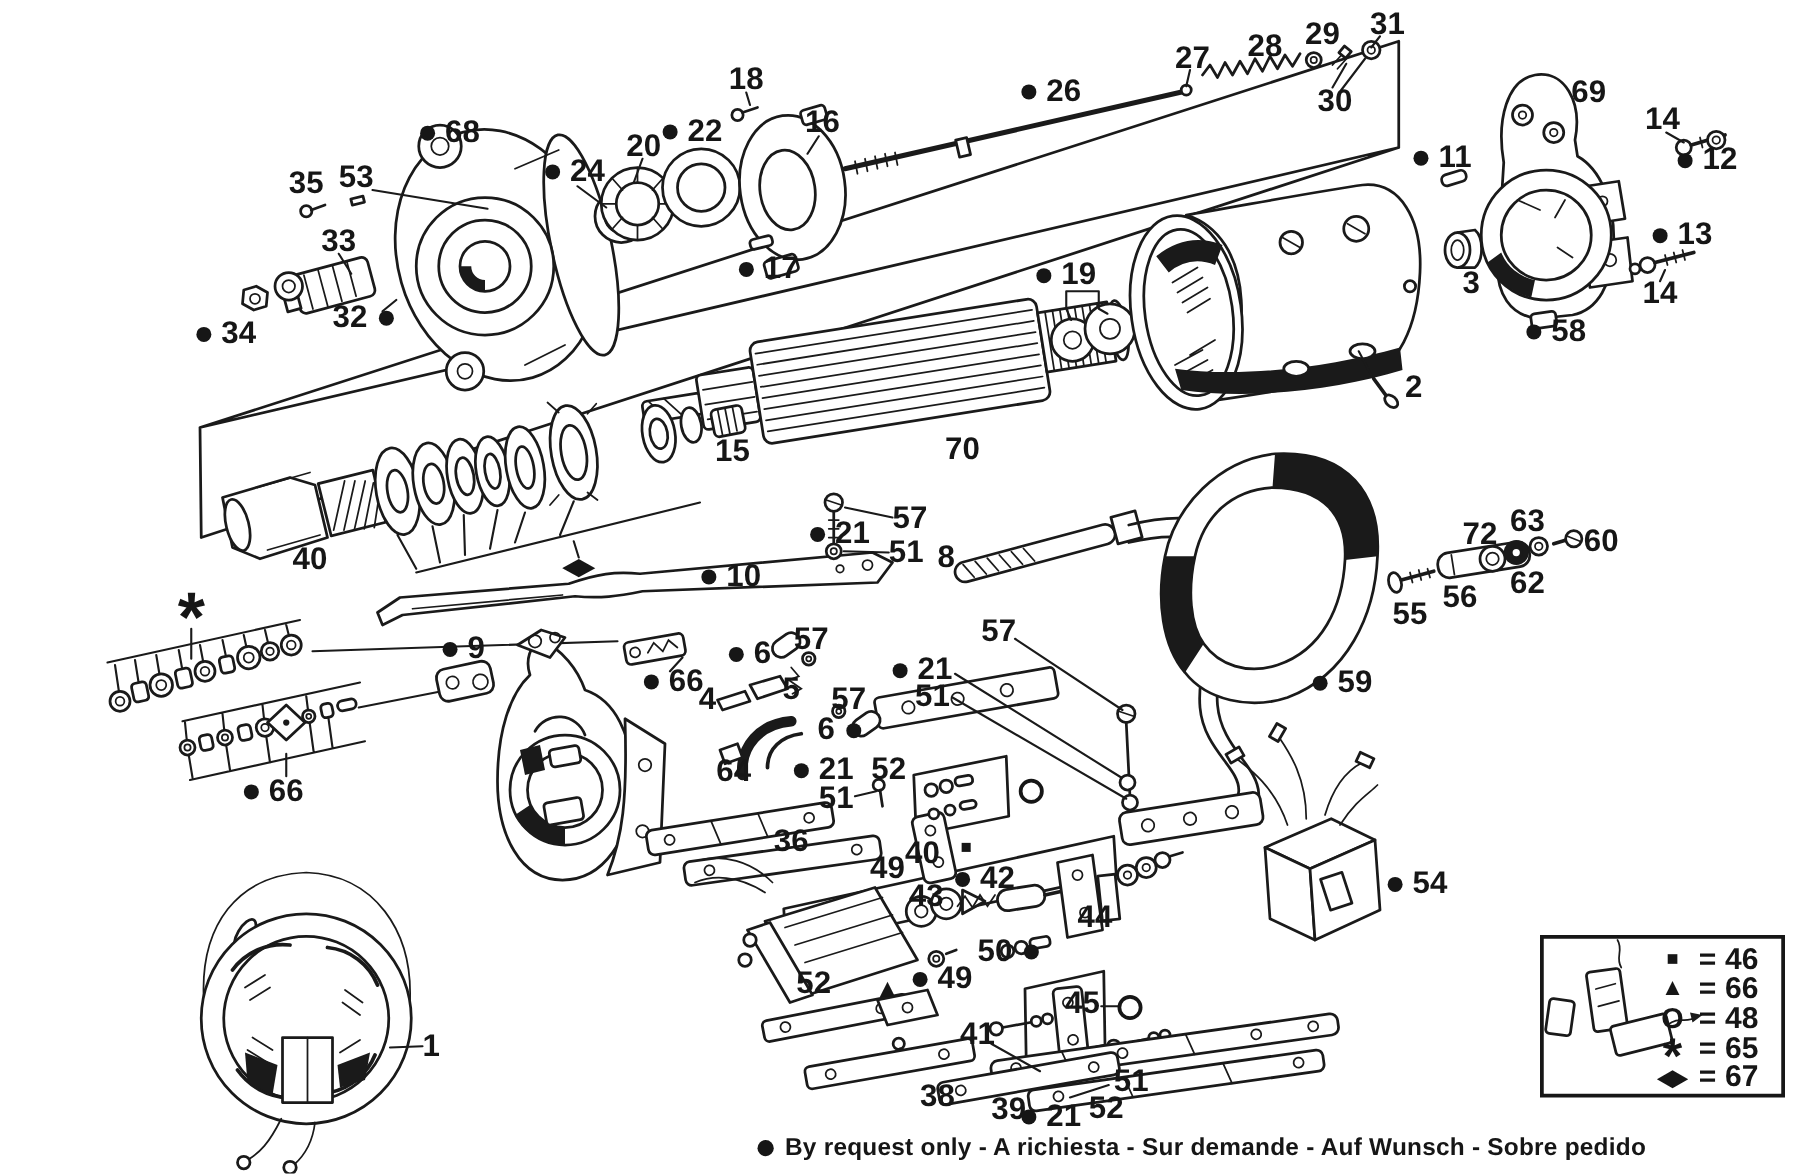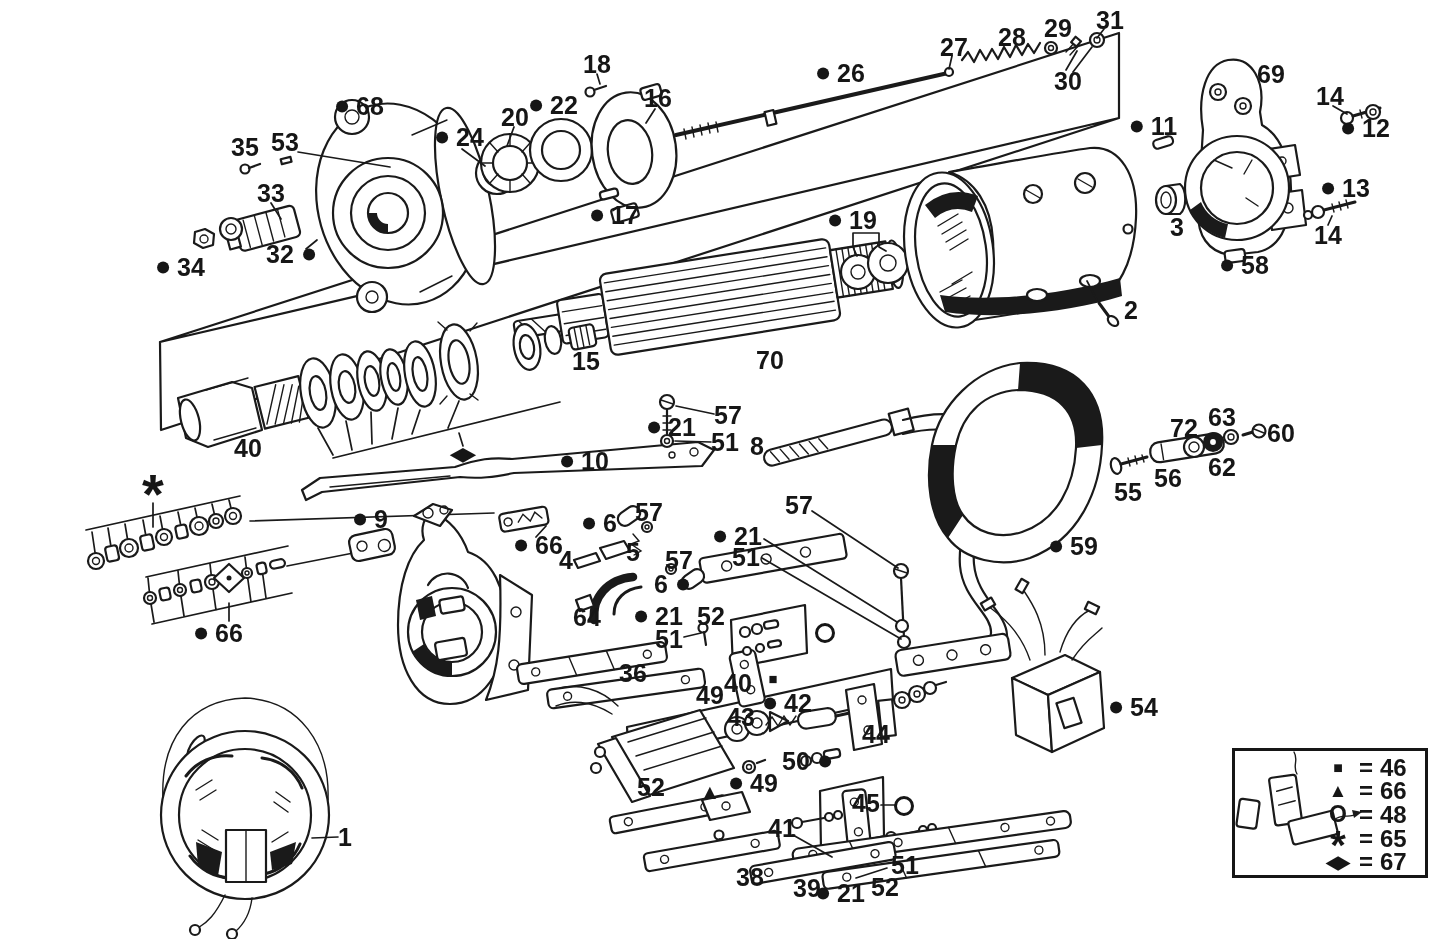--- a/index.html
+++ b/index.html
@@ -709,14 +709,18 @@
           <span class="lg-val">65</span>
         </div>
         <div class="lgrow">
           <span class="lg-sym s-di">◆</span>
           <span>=</span>
           <span class="lg-val">67</span>
         </div>
       </div>
   </div>
 
+  <div id="footer">
+    <span class="bdot"></span>
+    <span>By request only - A richiesta - Sur demande - Auf Wunsch - Sobre pedido</span>
+  </div>
 
 </div>
 
 </body></html>

